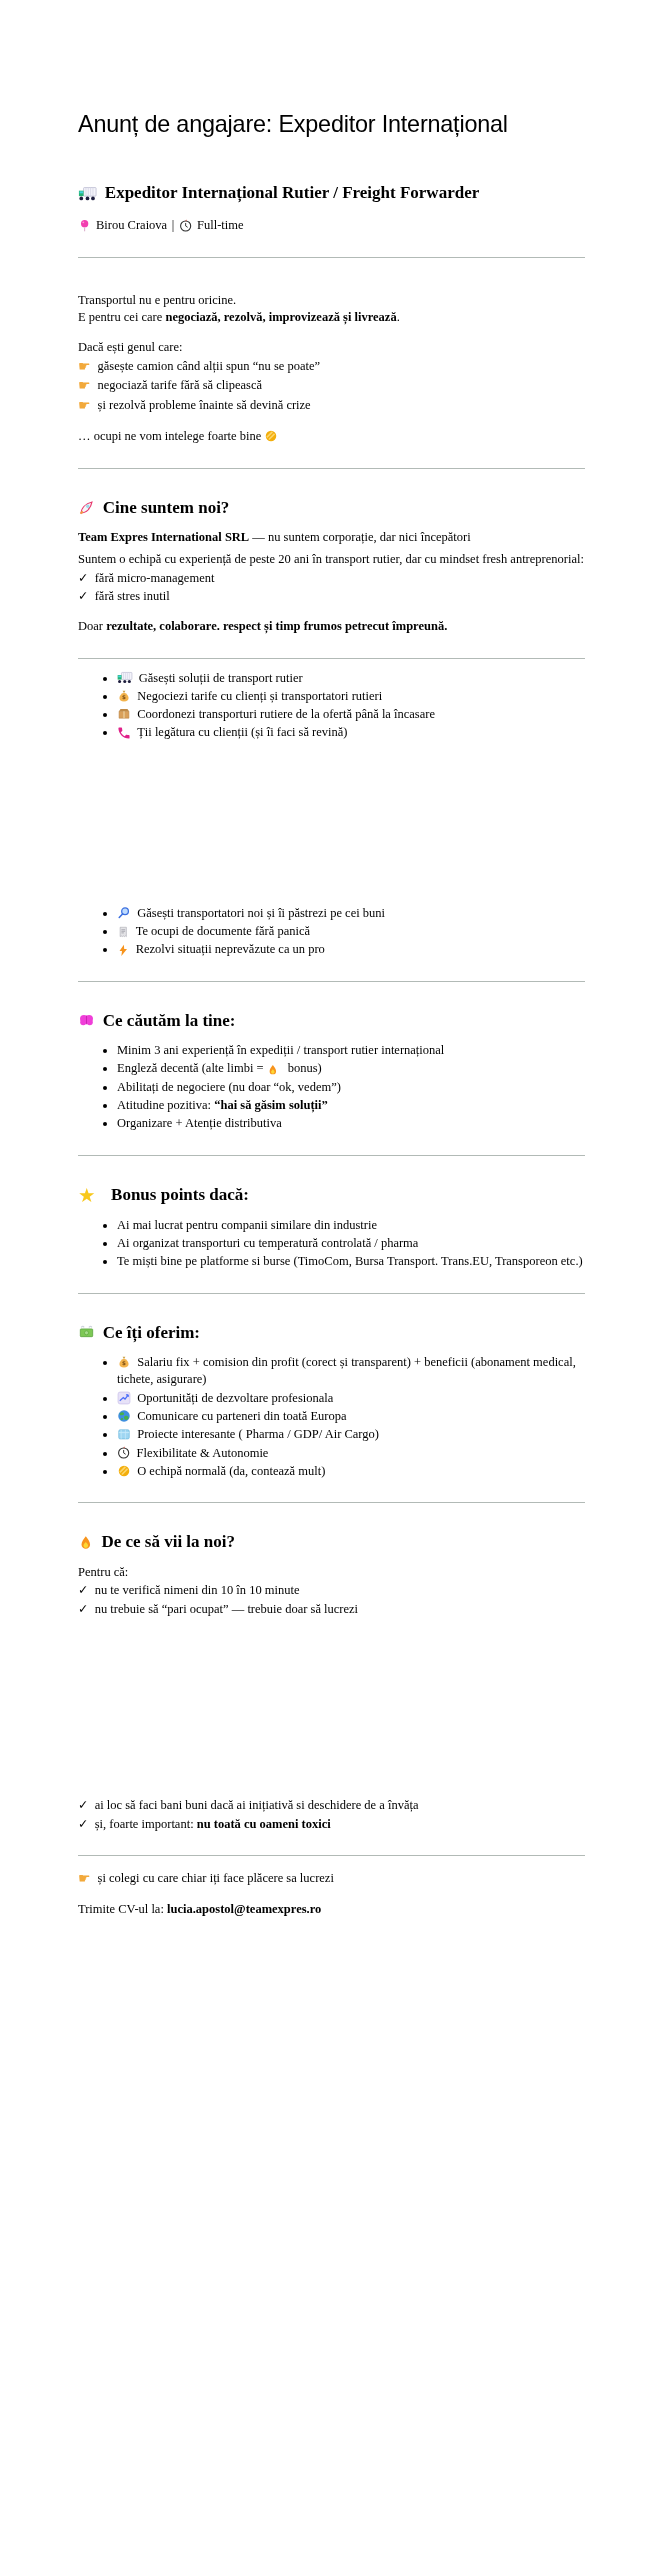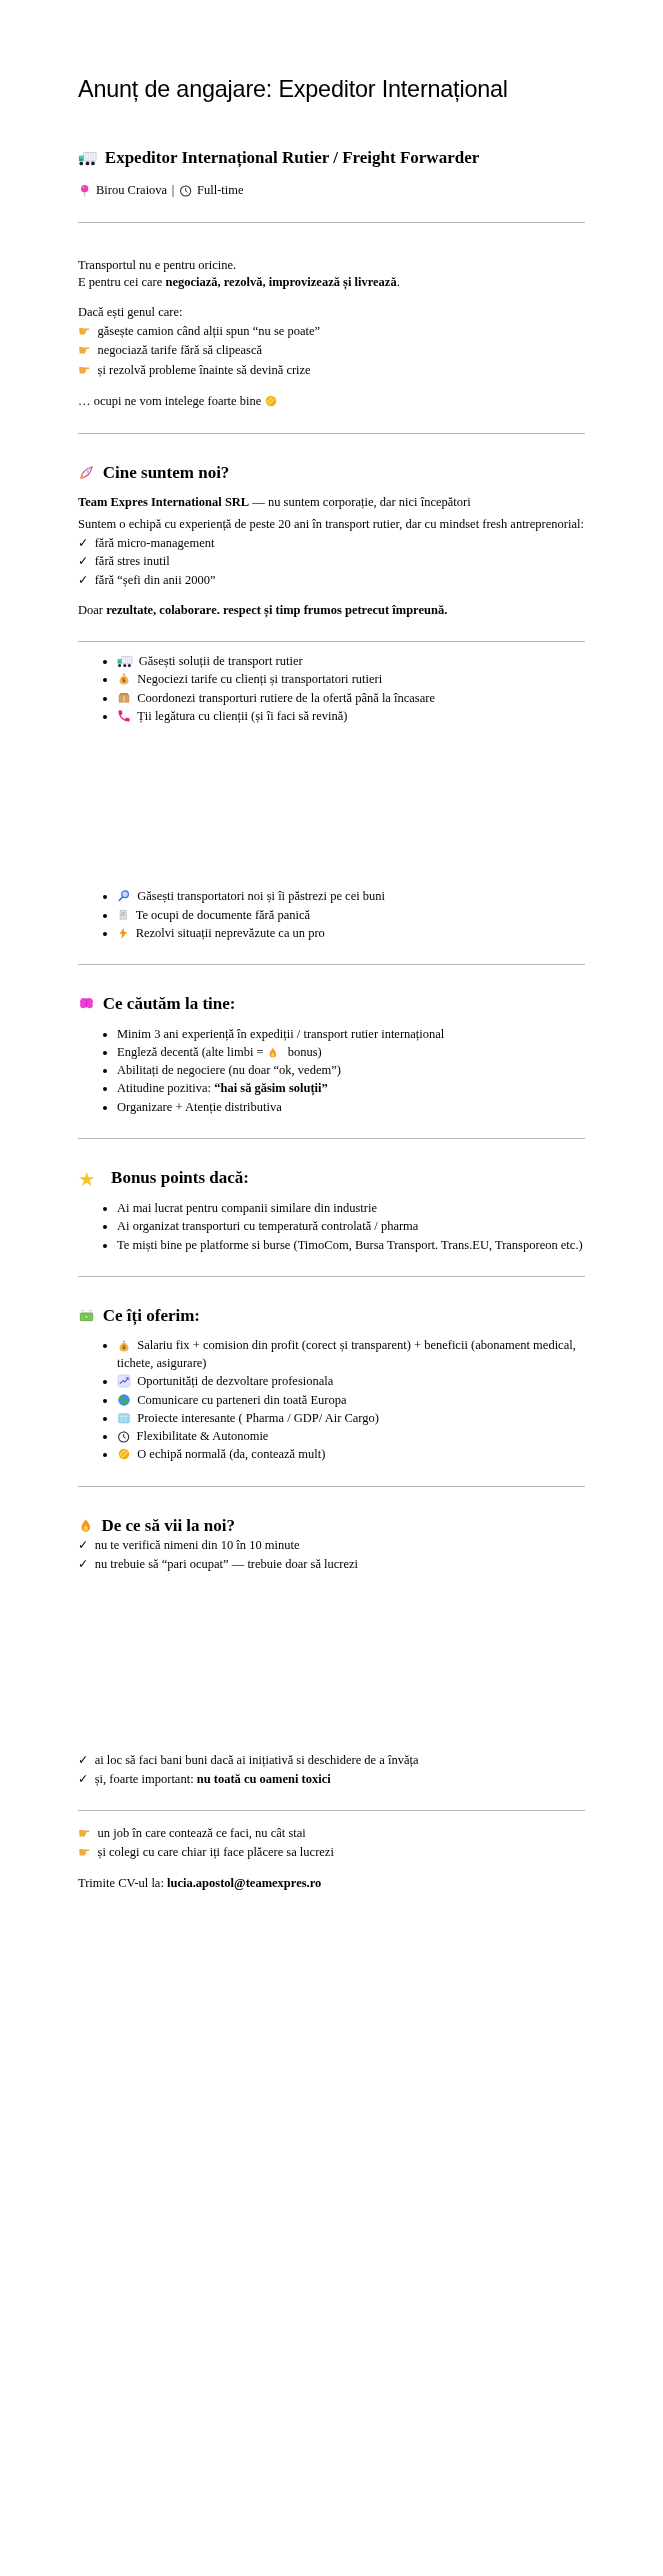--- a/index.html
+++ b/index.html
@@ -1,18 +1,18 @@
 <!DOCTYPE html>
 <html style="font-size:12.5px"><head>
 <meta charset="utf-8">
 <style>
   html, body { margin:0; padding:0; background:#ffffff; }
   body { width:664px; height:2576px; overflow:hidden; color:#000;
          font-family:"Liberation Serif","DejaVu Serif",serif; font-size:12.5px; line-height:1.4; }
-  .doc { padding:75px 78px 0 78px; width:507px; }
+  .doc { padding:110px 78px 0 78px; width:507px; }
 
   h1 { font-family:"Liberation Sans","DejaVu Sans",sans-serif; font-weight:400;
        font-size:23.4px; letter-spacing:-0.2px; margin:0 0 44px 0; line-height:1.2; }
 
   h2 { font-size:17px; font-weight:700; margin:28px 0 0 0; line-height:1.25; }
   h2 .emoji { margin-right:7.8px; }
 
   p { margin:0; }
   .meta { margin-top:14px; }
   .meta .emoji { margin-right:4.7px; }
@@ -92,21 +92,20 @@
   <div>
     <h2><span class="emoji"><svg viewBox="0 0 20 20" width="17" height="17">
             <path d="M3.5 16.5 C4 11 8.5 5.5 16.5 3.5 C15 11 10 15.5 4.5 16.5 Z" fill="#f6f6f9" stroke="#e8386d" stroke-width="1.3"></path>
             <circle cx="11.5" cy="8.5" r="2" fill="#9fd8ea"></circle>
             <path d="M3 17.2 l2.6-2.6" stroke="#f59a3e" stroke-width="2.2"></path>
           </svg></span><span>Cine suntem noi?</span></h2>
     <p class="after-h2"><b>Team Expres International SRL</b><span> — nu suntem corporație, dar nici începători</span></p>
     <p class="team-line">Suntem o echipă cu experiență de peste 20 ani în transport rutier, dar cu mindset fresh antreprenorial:</p>
     <p class="ckline"><span class="ck">✓</span><span>fără micro-management</span></p>
     <p class="ckline"><span class="ck">✓</span><span>fără stres inutil</span></p>
-    <p class="ckline"><span class="ck">✓</span><span>fără “șefi din anii 2000”</span></p>
     <div class="vspace"></div>
     <p><span>Doar </span><b>rezultate, colaborare. respect și timp frumos petrecut împreună.</b></p>
   </div>
 
   <hr>
 
   <div>
     <ul>
       <li><span class="emoji"><svg viewBox="0 0 24 20" width="15.6" height="13.3">
               <rect x="7" y="2" width="16" height="11" rx="1" fill="#f4f4fb" stroke="#b9b9cf"></rect>
@@ -224,30 +223,30 @@
     </ul>
   </div>
 
   <hr>
 
   <div>
     <h2><span class="emoji"><svg viewBox="0 0 20 20" width="15.6" height="15.6">
             <path d="M10 1.5 C12.5 5.2 15.5 8.3 15.5 12.2 A5.5 5.5 0 0 1 4.5 12.2 C4.5 8.3 7.5 5.2 10 1.5 Z" fill="#f7941d"></path>
             <path d="M10 9 C11.5 11 13 11.8 13 13.6 A3 3 0 0 1 7 13.6 C7 11.8 8.5 11 10 9 Z" fill="#fdd835"></path>
           </svg></span><span>De ce să vii la noi?</span></h2>
+    <p class="after-h2">Pentru că:</p>
     <p class="ckline"><span class="ck">✓</span><span>nu te verifică nimeni din 10 în 10 minute</span></p>
     <p class="ckline"><span class="ck">✓</span><span>nu trebuie să “pari ocupat” — trebuie doar să lucrezi</span></p>
     <div class="spacer-b"></div>
     <p class="ckline"><span class="ck">✓</span><span>ai loc să faci bani buni dacă ai inițiativă si deschidere de a învăța</span></p>
     <p class="ckline"><span class="ck">✓</span><span>și, foarte important: </span><b>nu toată cu oameni toxici</b></p>
   </div>
 
   <hr>
 
   <div>
     <div class="vspace"></div>
-    <p class="ptline"><span class="pt">☛</span><span>un job în care contează ce faci, nu cât stai</span></p>
     <p class="ptline"><span class="pt">☛</span><span>și colegi cu care chiar iți face plăcere sa lucrezi</span></p>
     <p class="cta"><span>Trimite CV-ul la: </span><b>lucia.apostol@teamexpres.ro</b></p>
   </div>
 
 </div>
 
 
 </body></html>

